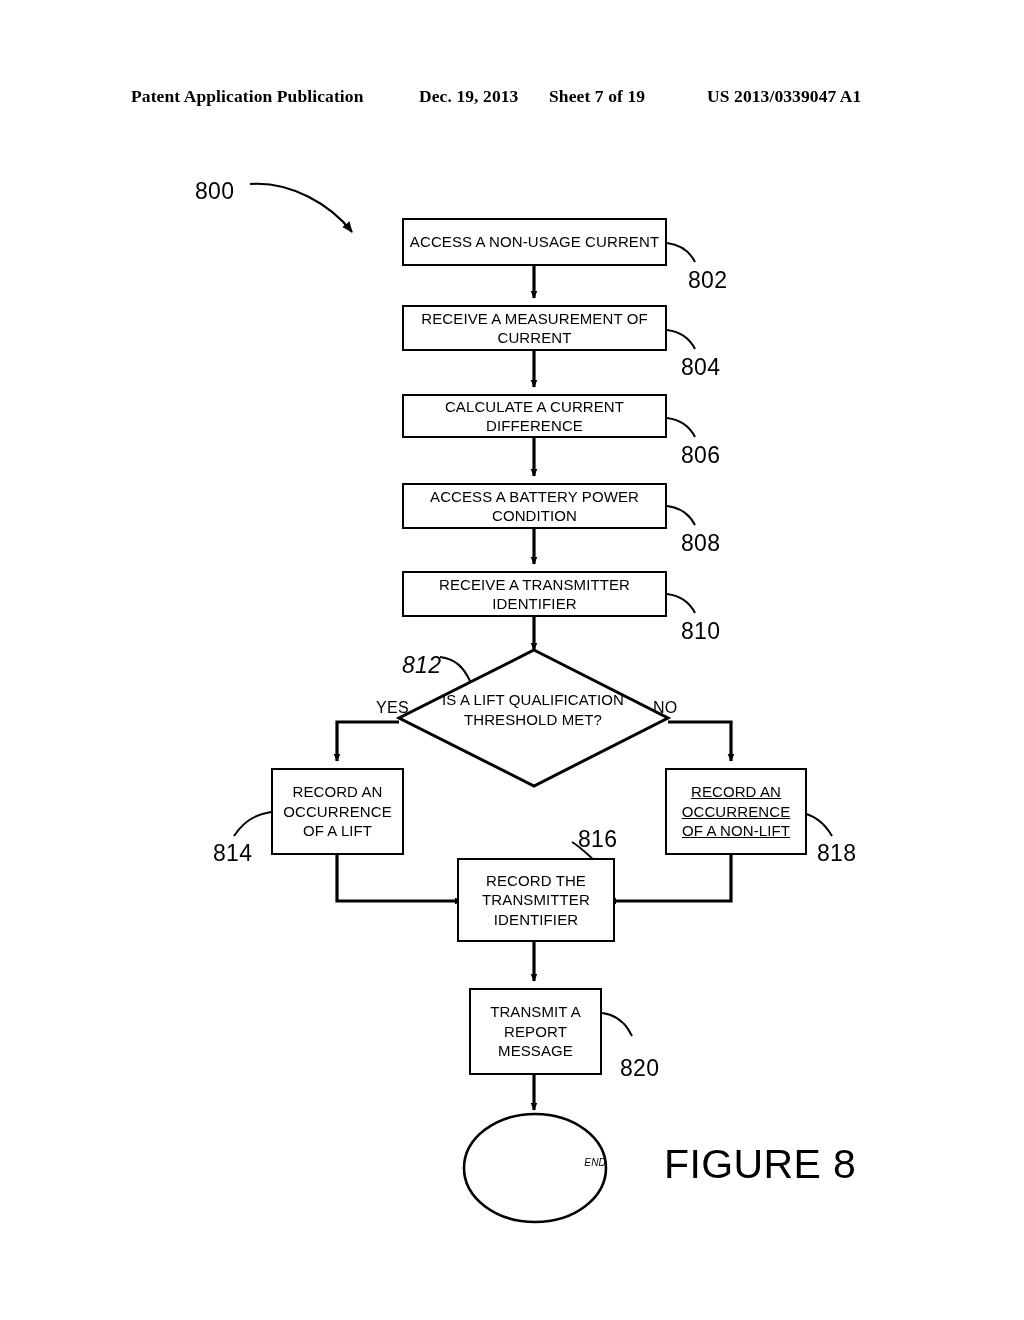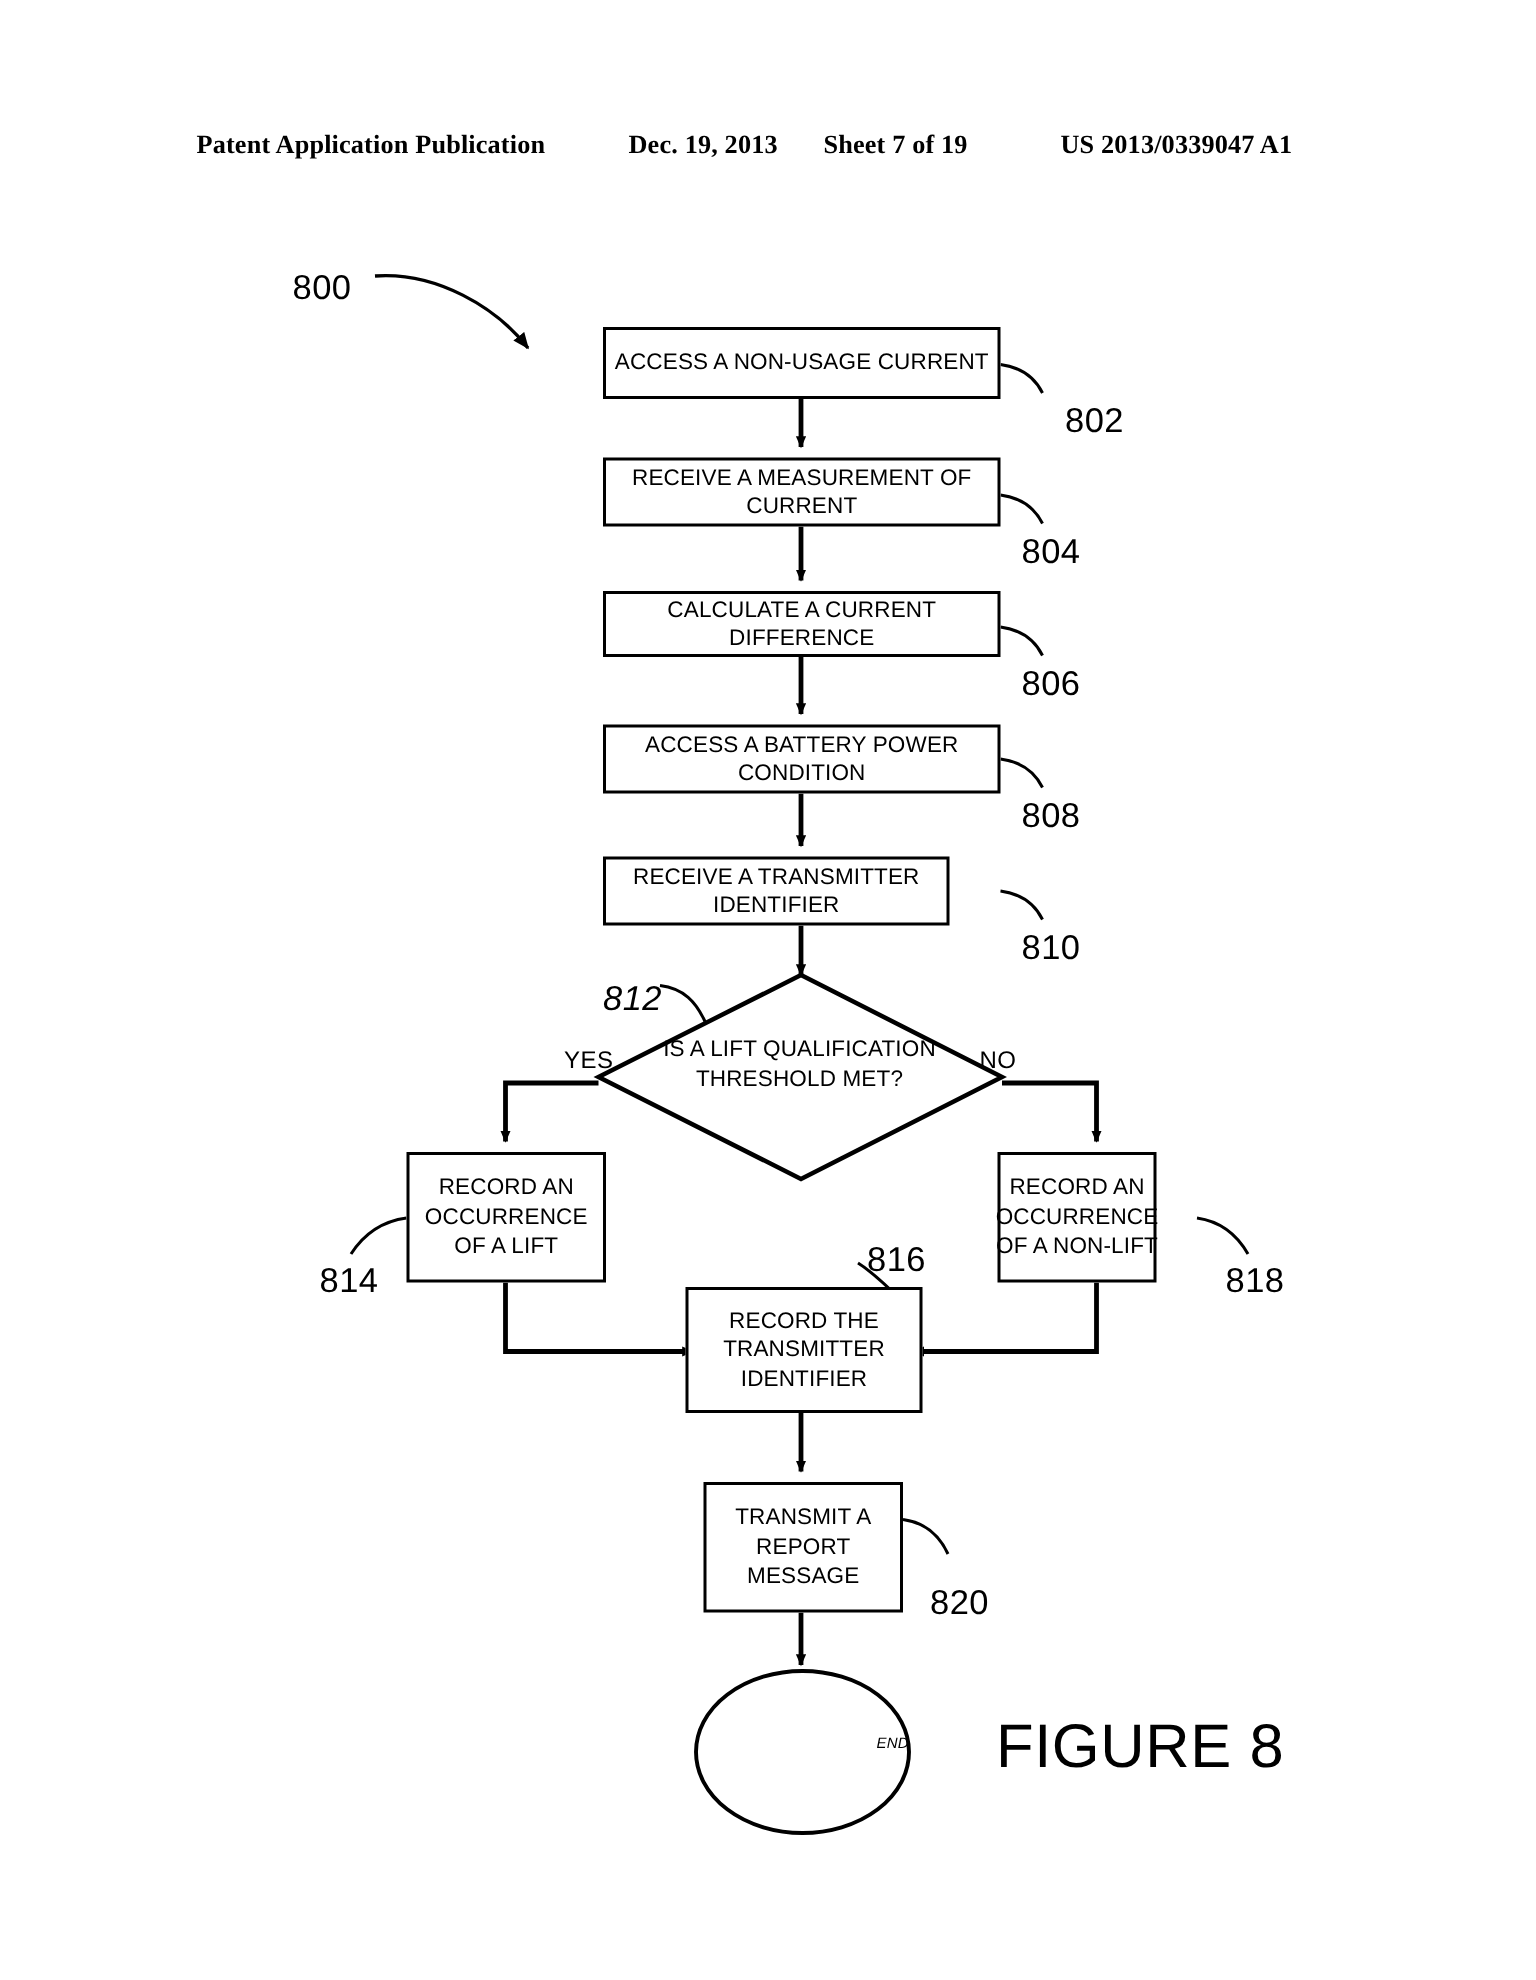--- a/index.html
+++ b/index.html
@@ -63,24 +63,24 @@
     font-size: 15px;
     line-height: 1.30;
     letter-spacing: 0.1px;
     padding: 0 4px;
   }
 
   .node-802 { left: 402px; top: 218px; width: 265px; height: 48px; }
   .node-804 { left: 402px; top: 305px; width: 265px; height: 46px; }
   .node-806 { left: 402px; top: 394px; width: 265px; height: 44px; }
   .node-808 { left: 402px; top: 483px; width: 265px; height: 46px; }
-  .node-810 { left: 402px; top: 571px; width: 231px; height: 46px; }
+  .node-810 { left: 402px; top: 571px; width: 265px; height: 46px; }
 
   .node-814 { left: 271px; top: 768px; width: 133px; height: 87px; }
-  .node-818 { left: 665px; top: 768px; width: 106px; height: 87px; }
+  .node-818 { left: 665px; top: 768px; width: 142px; height: 87px; text-decoration: underline; }
   .node-816 { left: 457px; top: 858px; width: 158px; height: 84px; }
   .node-820 { left: 469px; top: 988px; width: 133px; height: 87px; }
 
   
   .diamond-label {
     position: absolute;
     left: 433px;
     top: 690px;
     width: 200px;
     text-align: center;
@@ -102,21 +102,21 @@
   }
 
   
   .ref {
     position: absolute;
     font-size: 23px;
     letter-spacing: 0.3px;
     white-space: nowrap;
   }
   .ref-800 { left: 195px; top: 178px; }
-  .ref-802 { left: 710px; top: 267px; }
+  .ref-802 { left: 688px; top: 267px; }
   .ref-804 { left: 681px; top: 354px; }
   .ref-806 { left: 681px; top: 442px; }
   .ref-808 { left: 681px; top: 530px; }
   .ref-810 { left: 681px; top: 618px; }
   .ref-812 { left: 402px; top: 652px; font-style: italic; }
   .ref-814 { left: 213px; top: 840px; }
   .ref-816 { left: 578px; top: 826px; }
   .ref-818 { left: 817px; top: 840px; }
   .ref-820 { left: 620px; top: 1055px; }
 

